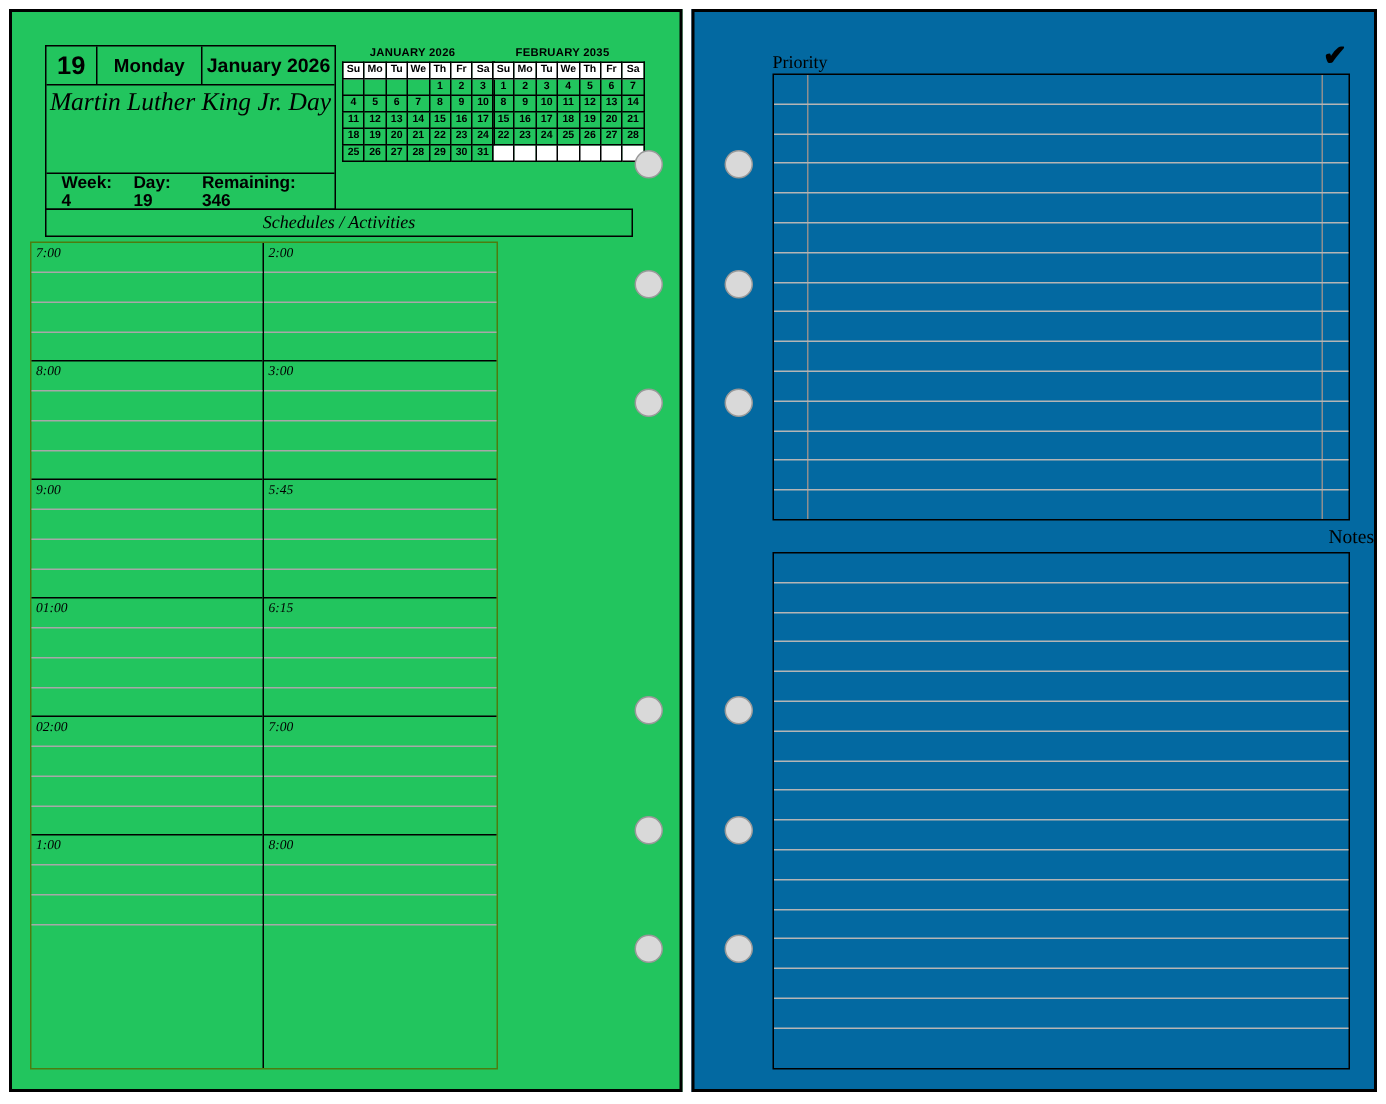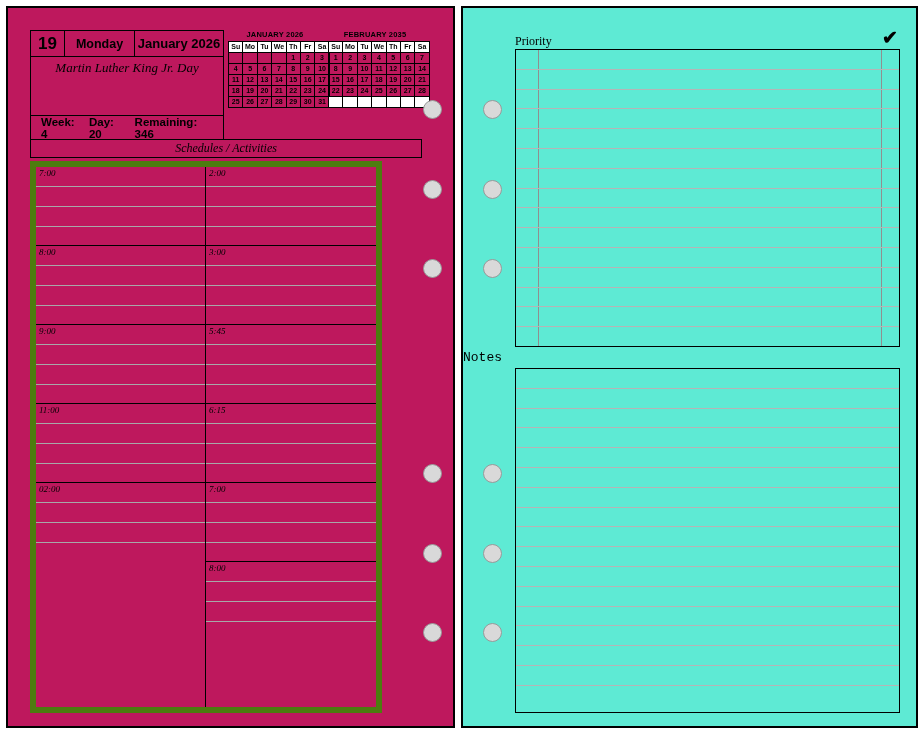--- a/index.html
+++ b/index.html
@@ -23,31 +23,31 @@
 
   
   .sheet-left {
     position: absolute;
     left: 6px;
     top: 6px;
     width: 449px;
     height: 722px;
     border: 2px solid #000;
     box-sizing: border-box;
-    background: #be185d;
+    background: #22c55e;
   }
   .sheet-right {
     position: absolute;
     left: 461px;
     top: 6px;
     width: 457px;
     height: 722px;
     border: 2px solid #000;
     box-sizing: border-box;
-    background: #5eead4;
+    background: #0369a1;
   }
 
   
   .ring {
     position: absolute;
     width: 19px;
     height: 19px;
     border-radius: 50%;
     background: #d9d9d9;
     border: 1px solid #999;
@@ -96,21 +96,21 @@
     align-items: center;
     justify-content: center;
     font-size: 13px;
     font-weight: bold;
   }
   .hdr-holiday {
     height: 22px;
     display: flex;
     align-items: center;
     justify-content: center;
-    font-size: 13px;
+    font-size: 17px;
     font-style: italic;
     font-family: "Liberation Serif", serif;
   }
   .hdr-blank {
     height: 36px;
   }
   .hdr-week {
     position: absolute;
     left: 0;
     bottom: 0;
@@ -174,25 +174,25 @@
     align-items: center;
     justify-content: center;
     font-size: 12px;
     font-style: italic;
     font-family: "Liberation Serif", serif;
   }
 
   
   .hours {
     position: absolute;
-    left: 22px;
+    left: 12px;
     top: 153px;
-    width: 352px;
+    width: 312px;
     height: 552px;
-    border: 6px solid #4d7c0f;
+    border: 1px solid #4d7c0f;
     box-sizing: border-box;
     display: flex;
   }
   .hours-col {
     width: 50%;
     box-sizing: border-box;
   }
   .hours-col.left { border-right: 1px solid #000; }
   .hour-block {
     height: 79px;
@@ -266,23 +266,23 @@
     bottom: 0;
     width: 0;
     border-left: 1px solid #8f8f8f;
   }
 
   .notes-label {
     position: absolute;
     left: 0;
     right: 0;
     top: 342px;
-    text-align: left;
+    text-align: right;
     font-size: 13px;
-    font-family: Liberation Mono, monospace;
+    font-family: Liberation Serif, serif;
   }
   .notes-box {
     position: absolute;
     left: 52px;
     top: 360px;
     width: 385px;
     height: 345px;
     border: 1px solid #000;
     box-sizing: border-box;
   }
@@ -303,21 +303,21 @@
     <div class="hdr">
       <div class="hdr-top">
         <div class="hdr-daynum">19</div>
         <div class="hdr-dayname">Monday</div>
         <div class="hdr-month">January 2026</div>
       </div>
       <div class="hdr-holiday">Martin Luther King Jr. Day</div>
       <div class="hdr-blank"></div>
       <div class="hdr-week">
         <span>Week: 4</span>
-        <span>Day: 20</span>
+        <span>Day: 19</span>
         <span>Remaining: 346</span>
       </div>
     </div>
 
     <div class="minis">
 
       <div class="mini">
         <div class="mini-title">JANUARY 2026</div>
         <table class="mini-grid">
           <tbody>
@@ -458,27 +458,33 @@
           <div class="hour-line hl2"></div>
           <div class="hour-line hl3"></div>
         </div>
         <div class="hour-block">
           <span class="hour-label">9:00</span>
           <div class="hour-line hl1"></div>
           <div class="hour-line hl2"></div>
           <div class="hour-line hl3"></div>
         </div>
         <div class="hour-block">
-          <span class="hour-label">11:00</span>
+          <span class="hour-label">01:00</span>
           <div class="hour-line hl1"></div>
           <div class="hour-line hl2"></div>
           <div class="hour-line hl3"></div>
         </div>
         <div class="hour-block">
           <span class="hour-label">02:00</span>
+          <div class="hour-line hl1"></div>
+          <div class="hour-line hl2"></div>
+          <div class="hour-line hl3"></div>
+        </div>
+        <div class="hour-block">
+          <span class="hour-label">1:00</span>
           <div class="hour-line hl1"></div>
           <div class="hour-line hl2"></div>
           <div class="hour-line hl3"></div>
         </div>
       </div>
       <div class="hours-col right">
         <div class="hour-block">
           <span class="hour-label">2:00</span>
           <div class="hour-line hl1"></div>
           <div class="hour-line hl2"></div>

